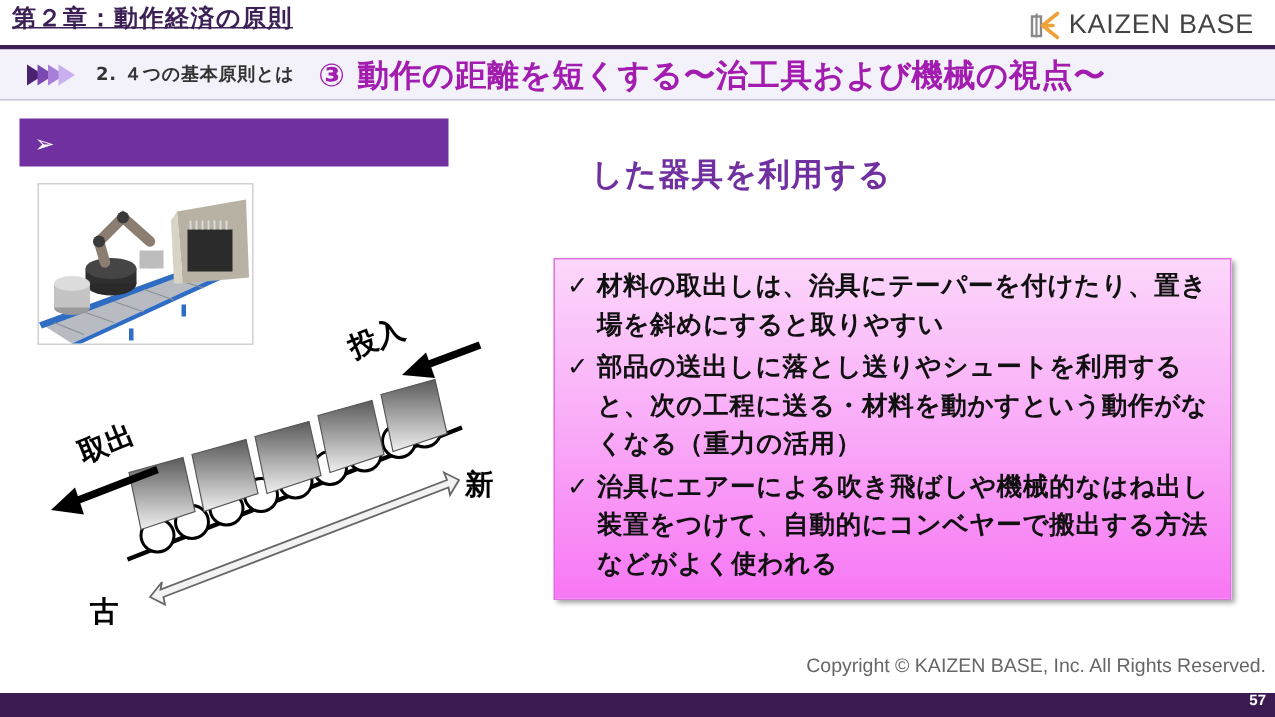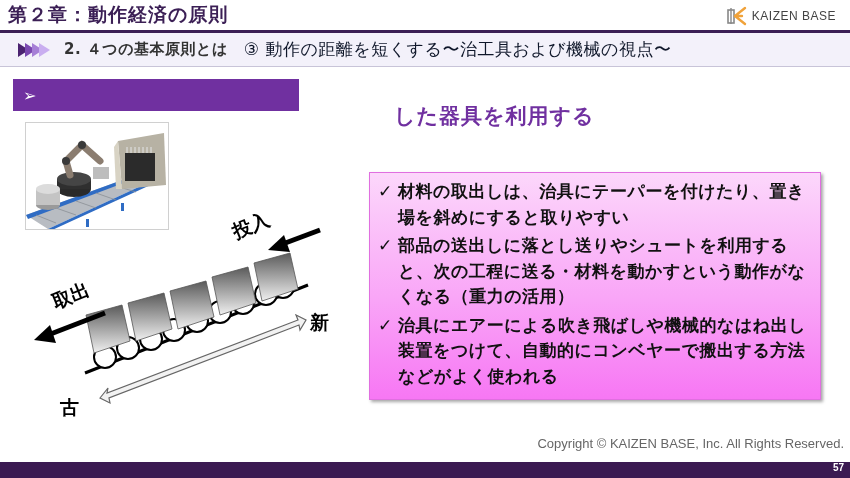--- a/index.html
+++ b/index.html
@@ -1,35 +1,35 @@
 <!DOCTYPE html>
 <html><head>
 <meta charset="utf-8">
 <style>
   * { box-sizing: border-box; margin: 0; padding: 0; }
   html, body { width: 850px; height: 478px; overflow: hidden; background: #ffffff; }
   body { position: relative; font-family: "DejaVu Sans", "Liberation Sans", sans-serif; }
 
   .chapter-title {
     position: absolute; left: 8px; top: 2px;
-    font-size: 19px; font-weight: bold; color: #3b1f55; letter-spacing: 1px;
+    font-size: 16px; font-weight: bold; color: #3b1f55; letter-spacing: 1px; text-decoration: underline;
   }
   .logo { position: absolute; right: 14px; top: 6px; display: flex; align-items: center; gap: 4px; }
-  .logo-text { font-family: "Liberation Sans", sans-serif; font-size: 12px; color: #444; letter-spacing: 0.5px; }
+  .logo-text { font-family: "Liberation Sans", sans-serif; font-size: 18px; color: #444; letter-spacing: 0.5px; }
   .header-rule { position: absolute; left: 0; right: 0; top: 30px; height: 3px; background: #3b1f55; }
 
   .subheader {
     position: absolute; left: 0; right: 0; top: 33px; height: 34px;
     background: #f3f1fa; border-bottom: 1px solid #c8c4d8;
     display: flex; align-items: center; padding-left: 18px;
   }
   .sub-arrows { display: flex; align-items: center; margin-right: 10px; }
   .sub-arrows span { width: 0; height: 0; border-top: 7px solid transparent; border-bottom: 7px solid transparent; border-left: 11px solid; margin-right: -4px; }
-  .sub-prefix { font-size: 15px; color: #333; margin-left: 8px; margin-right: 16px; font-weight: bold; letter-spacing: 0.5px;}
-  .sub-topic { font-size: 17px; color: #0f172a; font-weight: normal; letter-spacing: 0.5px; }
+  .sub-prefix { font-size: 12px; color: #333; margin-left: 8px; margin-right: 16px; font-weight: bold; letter-spacing: 0.5px;}
+  .sub-topic { font-size: 21px; color: #a21caf; font-weight: bold; letter-spacing: 0.5px; }
 
   .section-label {
     position: absolute; left: 13px; top: 79px; width: 286px; height: 32px;
     background: #7030a0; color: #fff; font-weight: bold; font-size: 18px;
     display: flex; align-items: center; padding-left: 10px; letter-spacing: 1px;
   }
   .section-label .chev { font-size: 16px; margin-right: 10px; }
 
   .photo {
     position: absolute; left: 25px; top: 122px; width: 144px; height: 108px;

